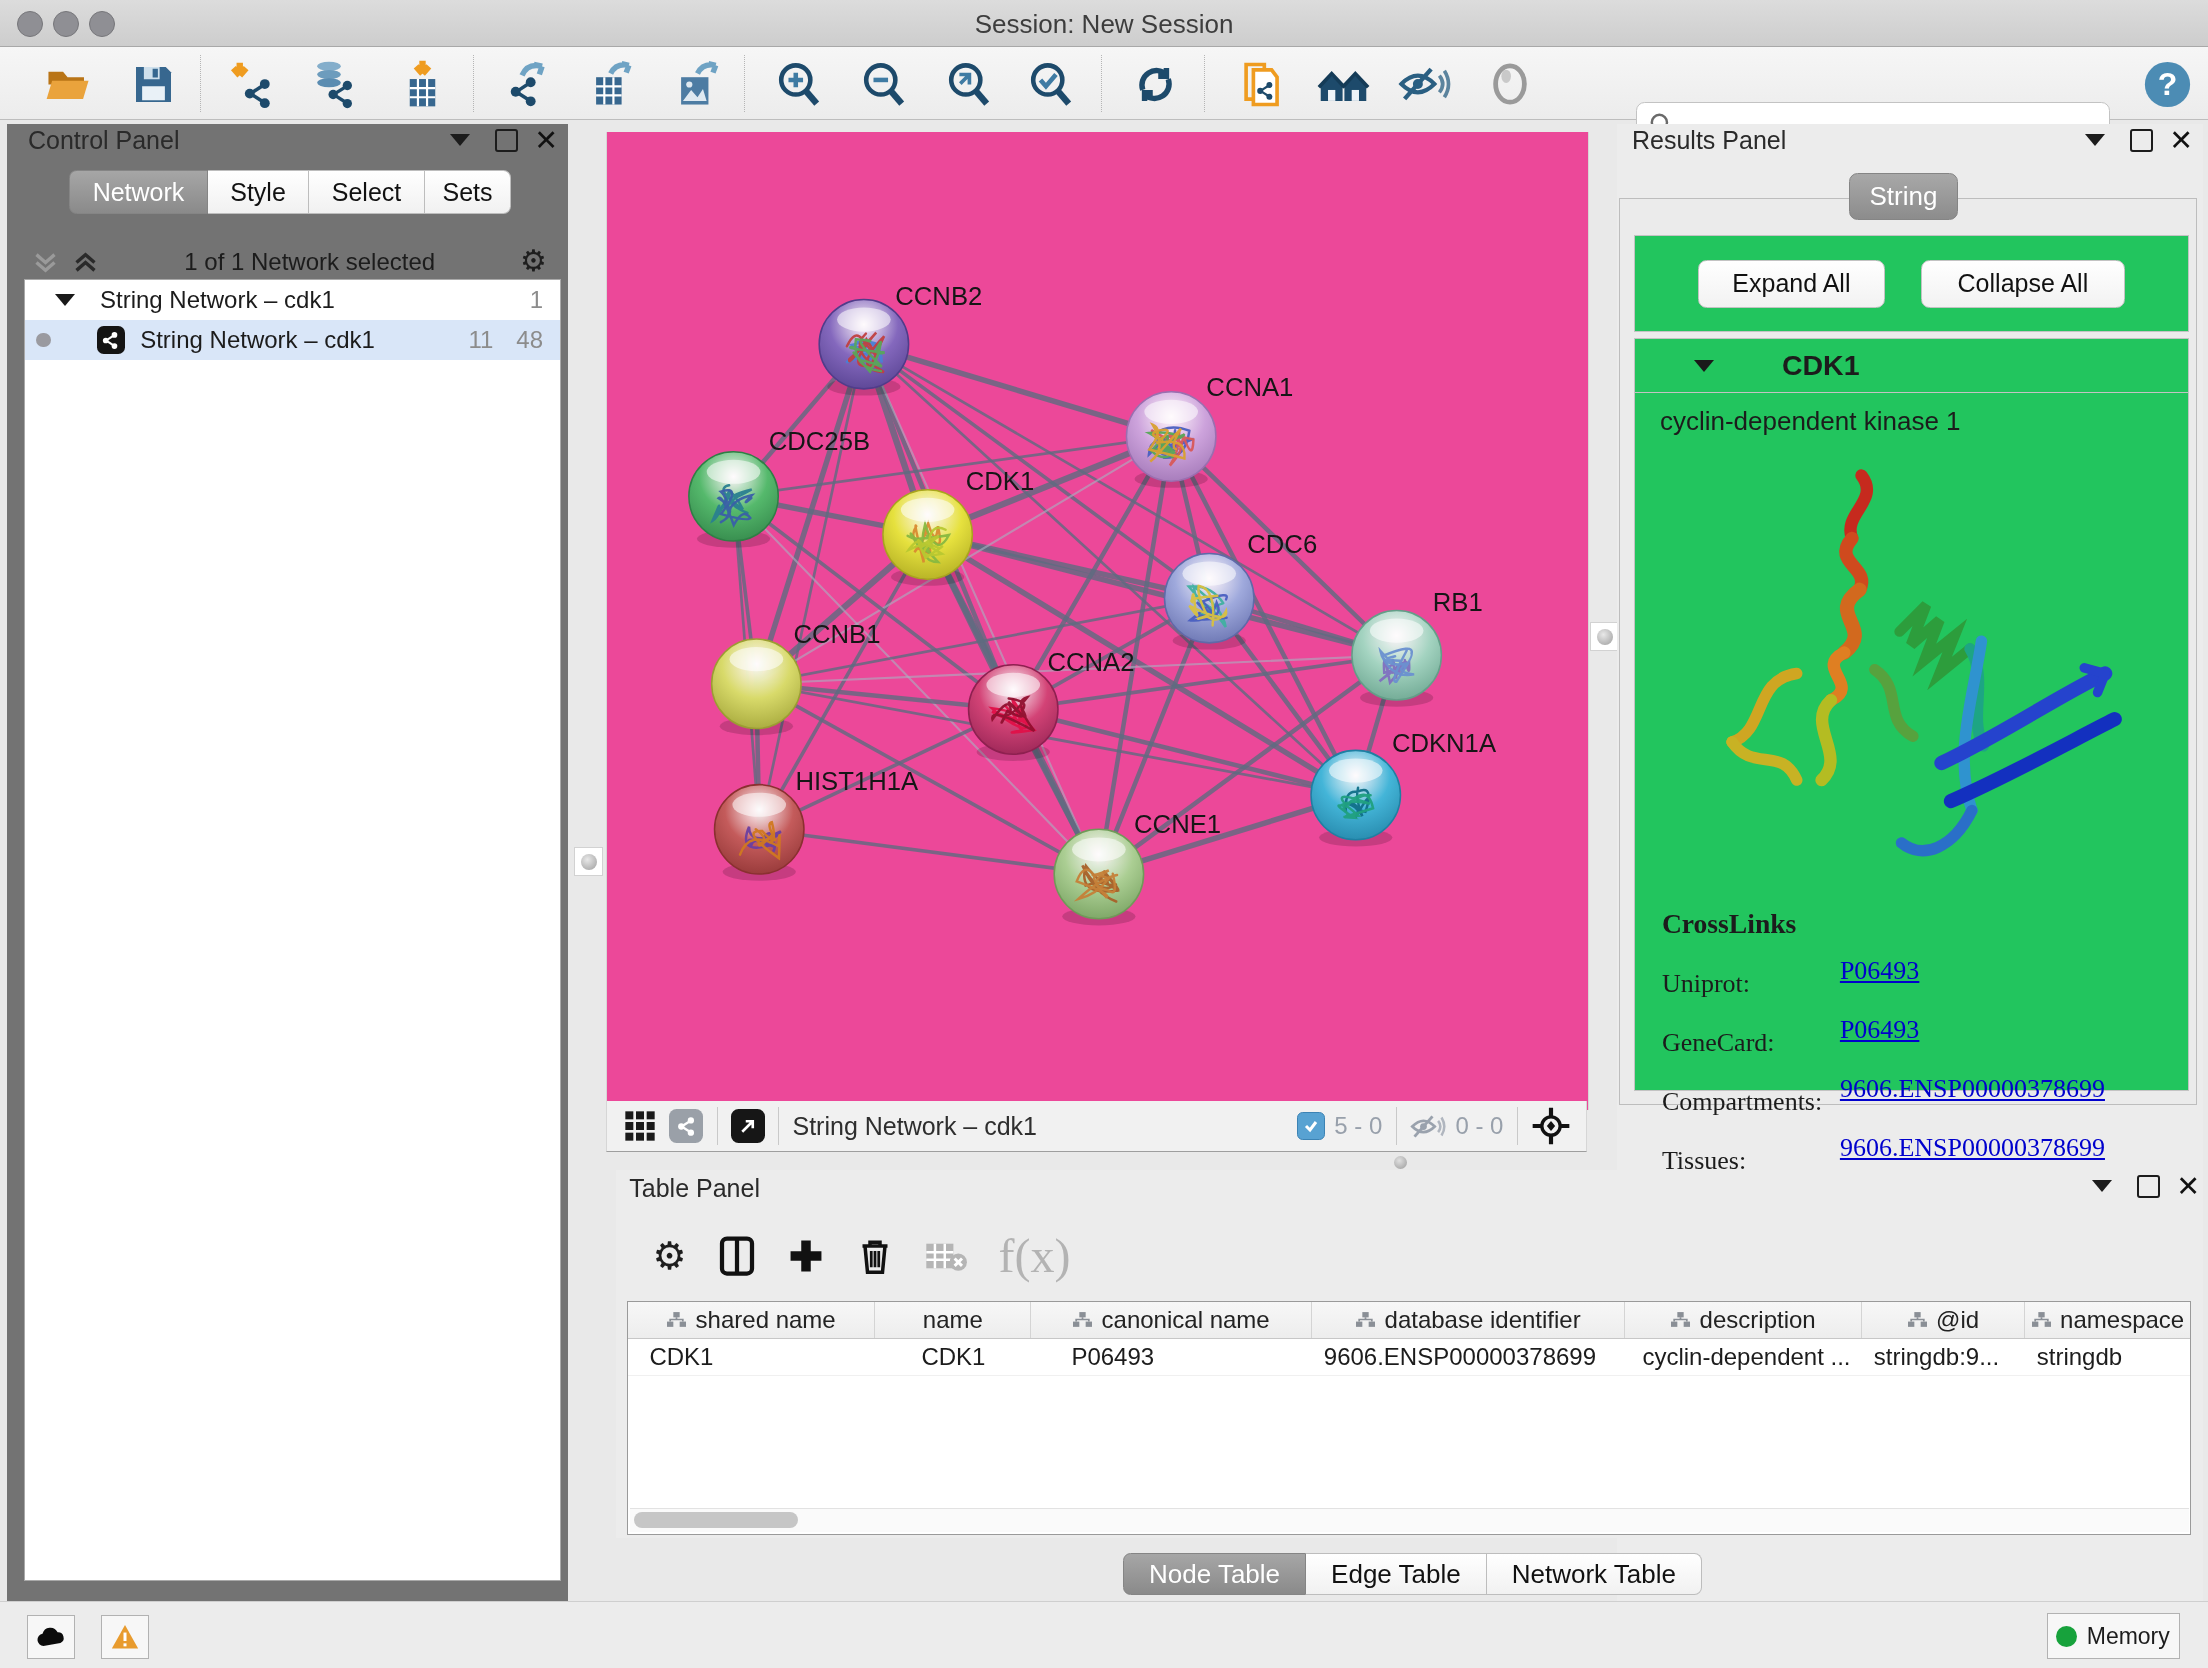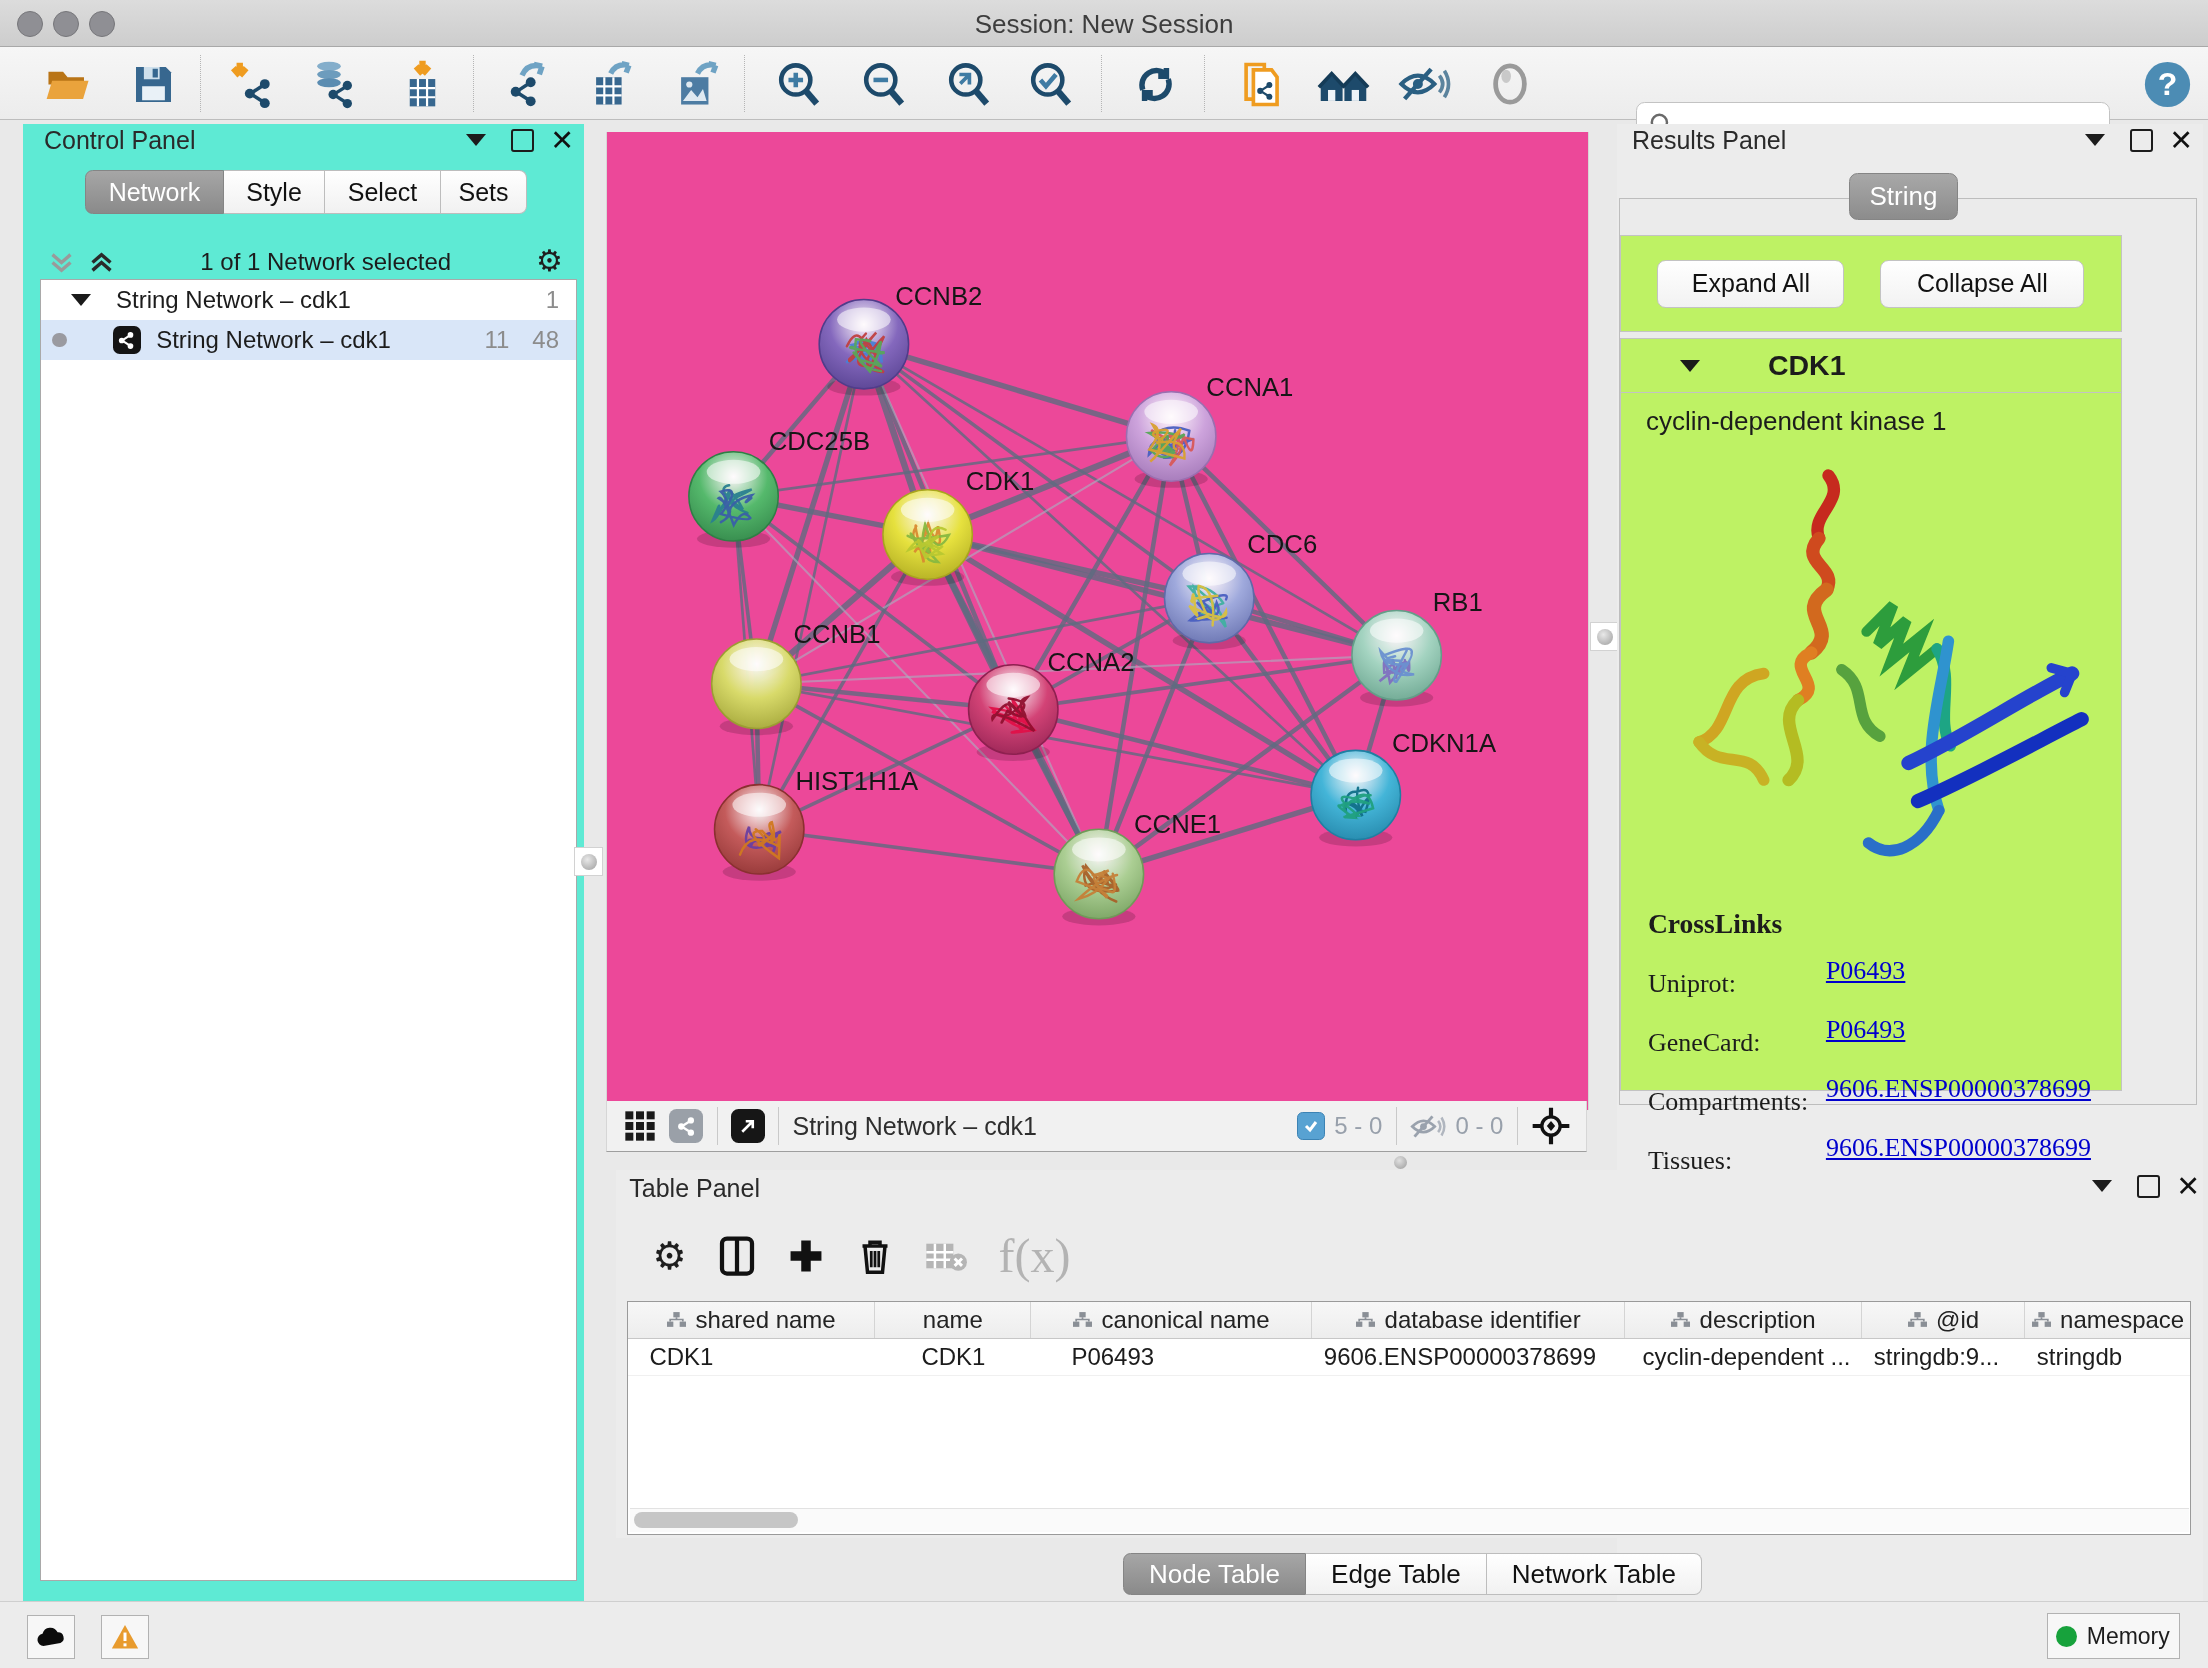--- a/index.html
+++ b/index.html
@@ -31,21 +31,21 @@
   .pc-close{font-size:28.5px;font-weight:bold;color:#111;line-height:1;}
   
   .seg{display:flex;}
   .seg .segb{border:1px solid #bdbdbd;border-left-width:0;background:linear-gradient(#ffffff,#f1f1f1);
      color:#111;font-size:25px;display:flex;align-items:center;justify-content:center;
      height:44px;box-sizing:border-box;}
   .seg .segb:first-child{border-left-width:1px;border-radius:7.6px 0 0 7.6px;}
   .seg .segb:last-child{border-radius:0 7.6px 7.6px 0;}
   .seg .segb.active{background:linear-gradient(#a6a6a6,#8a8a8a);color:#fff;border-color:#858585;}
   
-  .control-panel{position:absolute;left:23px;top:124px;width:561px;height:1477px;background:#5eead4;}
+  .control-panel{position:absolute;left:7px;top:124px;width:561px;height:1477px;background:#737373;}
   .results-panel{position:absolute;left:1617px;top:124px;width:586px;height:1477px;background:#ececec;}
   .tree-box{position:absolute;left:17px;top:155px;width:535px;height:1300px;background:#fff;
      border:1.9px solid #a9a9a9;}
   .trow{position:relative;height:40px;display:flex;align-items:center;font-size:24px;}
   .trow.selected{background:#d9e6f8;}
   .gray{color:#8c8c8c;}
   .disc{width:0;height:0;border-left:10.5px solid transparent;border-right:10.5px solid transparent;
      border-top:12.4px solid #1a1a1a;}
   .share-badge{width:28.5px;height:28.5px;border-radius:6.7px;background:#141414;color:#fff;
      display:flex;align-items:center;justify-content:center;}
@@ -64,21 +64,21 @@
   .handle .knob{width:16px;height:16px;border-radius:50%;
      background:radial-gradient(circle at 40% 35%,#e8e8e8,#9d9d9d);}
   .hdot{position:absolute;width:13.3px;height:13.3px;border-radius:50%;
      background:radial-gradient(circle at 40% 35%,#e0e0e0,#9a9a9a);}
   
   .rp-outer{position:absolute;left:1.9px;top:74px;width:578px;height:907px;background:#ebebeb;
      border:1.9px solid #bdbdbd;box-sizing:border-box;}
   .rp-tab{position:absolute;left:232px;top:49px;width:107px;height:45px;border-radius:8.6px;
      background:linear-gradient(#a8a8a8,#8c8c8c);color:#fff;font-size:26px;display:flex;
      align-items:center;justify-content:center;border:1px solid #858585;z-index:3;}
-  .rp-box{position:absolute;left:0;background:#bef264;border:1.9px solid #c3c3c3;box-sizing:border-box;width:502px;}
+  .rp-box{position:absolute;left:14px;background:#22c55e;border:1.9px solid #c3c3c3;box-sizing:border-box;width:555px;}
   .btn{background:linear-gradient(#ffffff,#f2f2f2);border:1.9px solid #c3c3c3;border-radius:8.6px;
      font-size:25px;color:#111;display:flex;align-items:center;justify-content:center;}
   .crosslinks{font-family:"Liberation Serif","DejaVu Serif",serif;}
   .crosslinks .cl-title{font-size:27.6px;font-weight:bold;}
   .clrow{display:flex;font-size:26px;margin-top:16px;}
   .clrow .cl-label{width:178px;margin-top:13px;}
   .clrow a{color:#0000cd;text-decoration:underline;}
   
   .table-panel{position:absolute;left:616px;top:1170px;width:1586px;height:368px;background:#ececec;}
   .tt-toolbar{position:absolute;left:9.5px;top:55px;height:61px;display:flex;align-items:center;gap:32px;padding-left:27px;}

